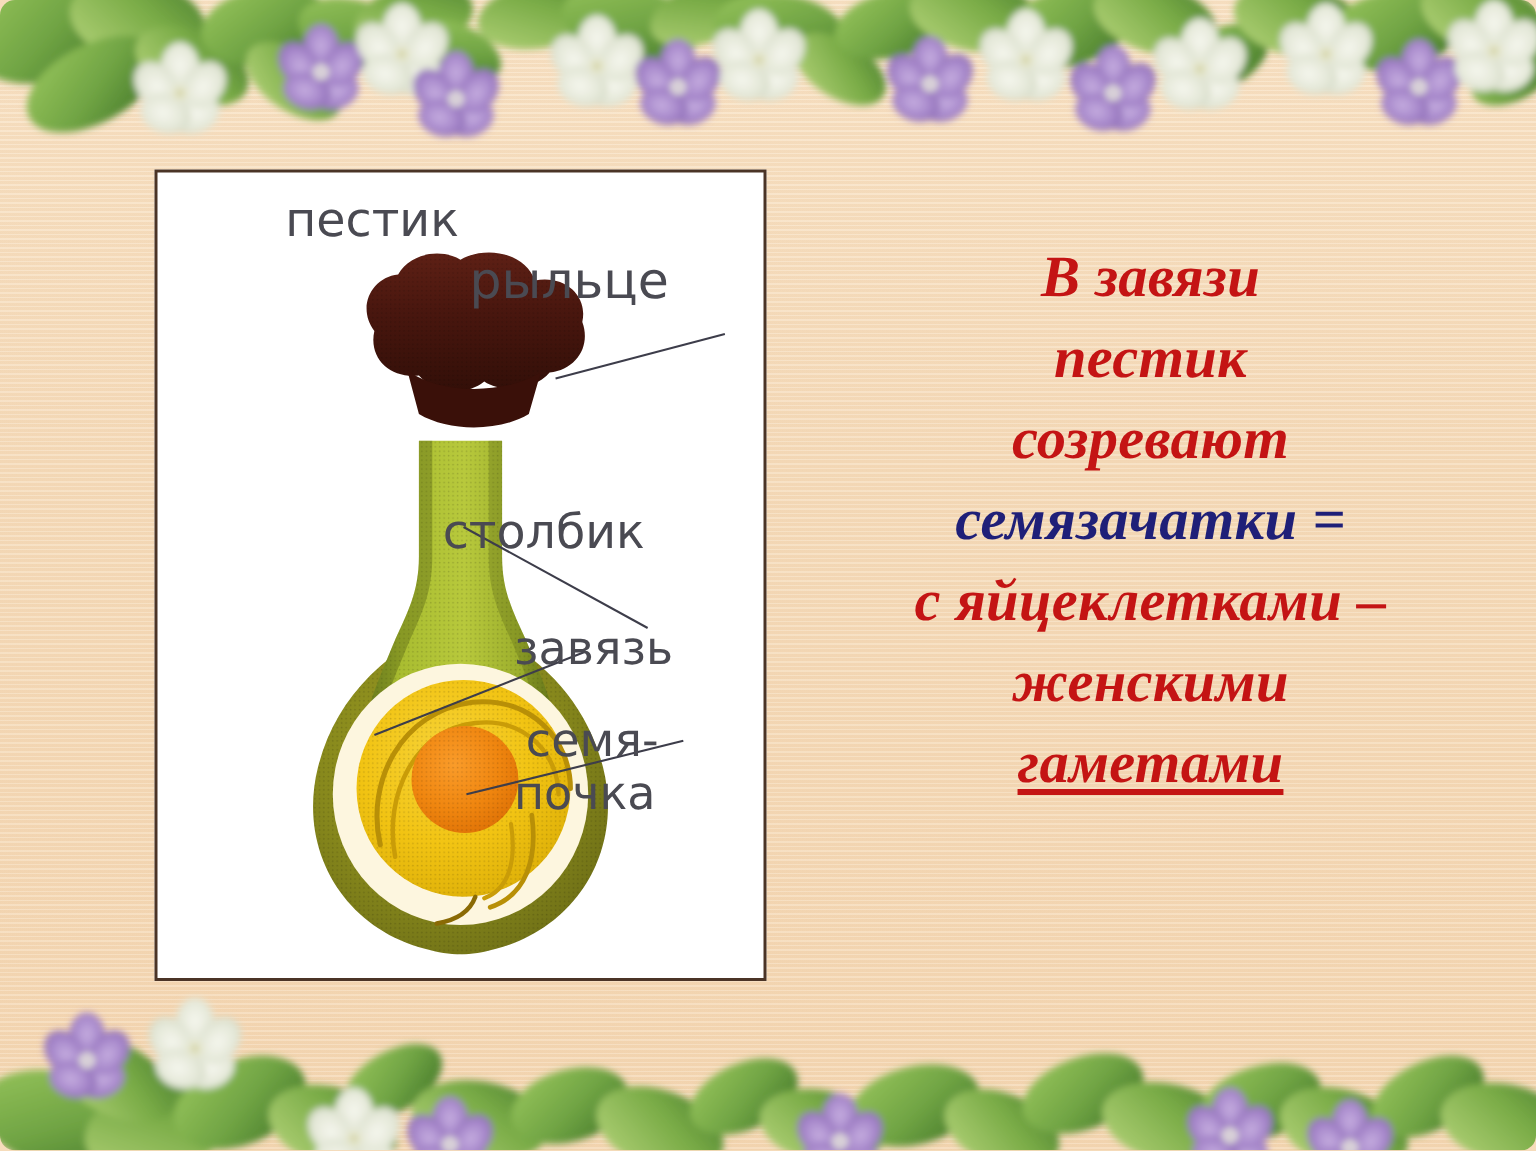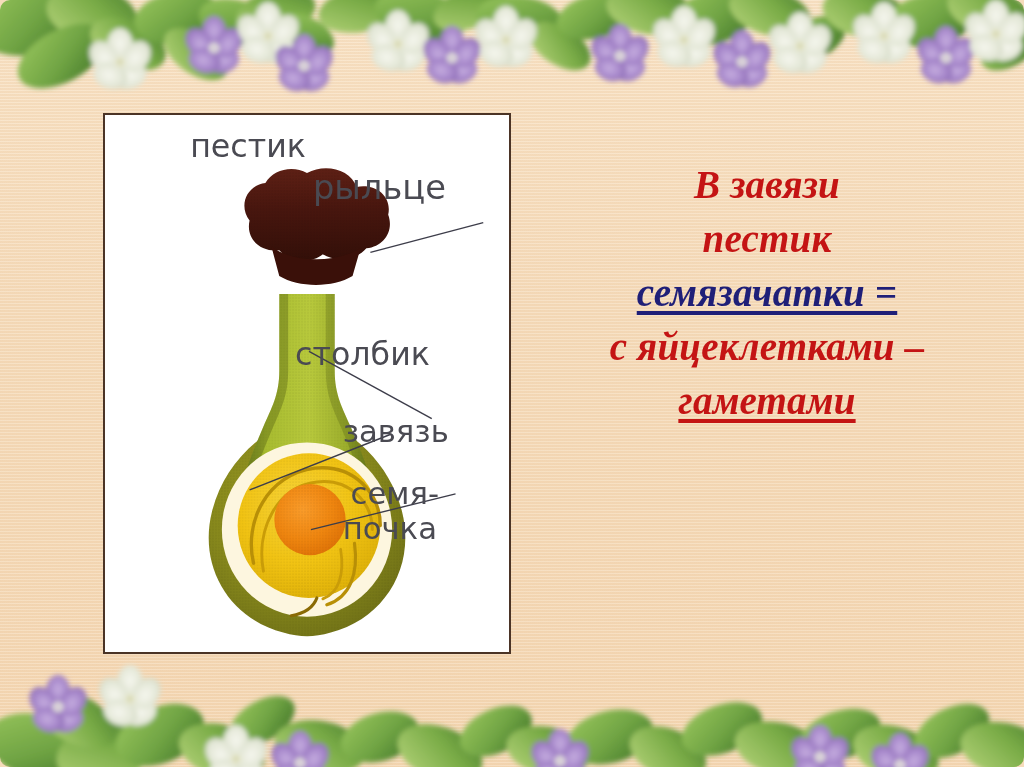--- a/index.html
+++ b/index.html
@@ -95,21 +95,20 @@
   .tline.blue { color: #1f1f78; }
 
   .tline.u-red {
     text-decoration: underline;
     text-decoration-color: #c41414;
     text-decoration-thickness: 4px;
     text-underline-offset: 5px;
     text-align: center;
   }
   .tline.u-blue {
-    text-decoration: underline;
     text-decoration-color: #1f1f78;
     text-decoration-thickness: 4px;
     text-underline-offset: 5px;
   }
 </style>
 </head>
 <body>
 
 <div id="slide">
 
@@ -373,18 +372,20 @@
       <text class="diag-label" x="192" y="252" font-size="32">столбик</text>
       <text class="diag-label" x="240" y="330" font-size="31">завязь</text>
       <text class="diag-label" x="248" y="392" font-size="31">семя-</text>
       <text class="diag-label" x="240" y="428" font-size="31">почка</text>
     </svg>
   </div>
 
   <div id="text-block">
     <div class="tline red">В завязи</div>
     <div class="tline red">пестик</div>
+    <div class="tline red">созревают</div>
     <div class="tline blue u-blue">семязачатки =</div>
     <div class="tline red">с яйцеклетками –</div>
+    <div class="tline red">женскими</div>
     <div class="tline red u-red">гаметами</div>
   </div>
 
 </div>
 
 </body></html>

